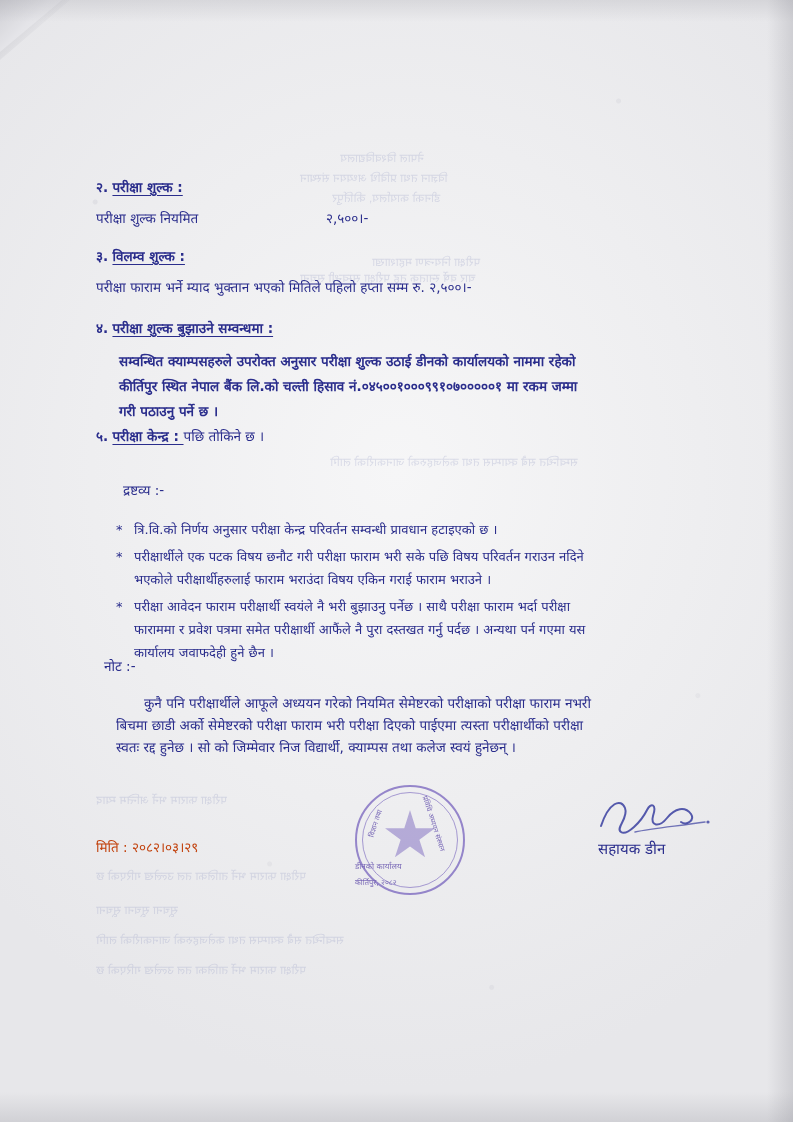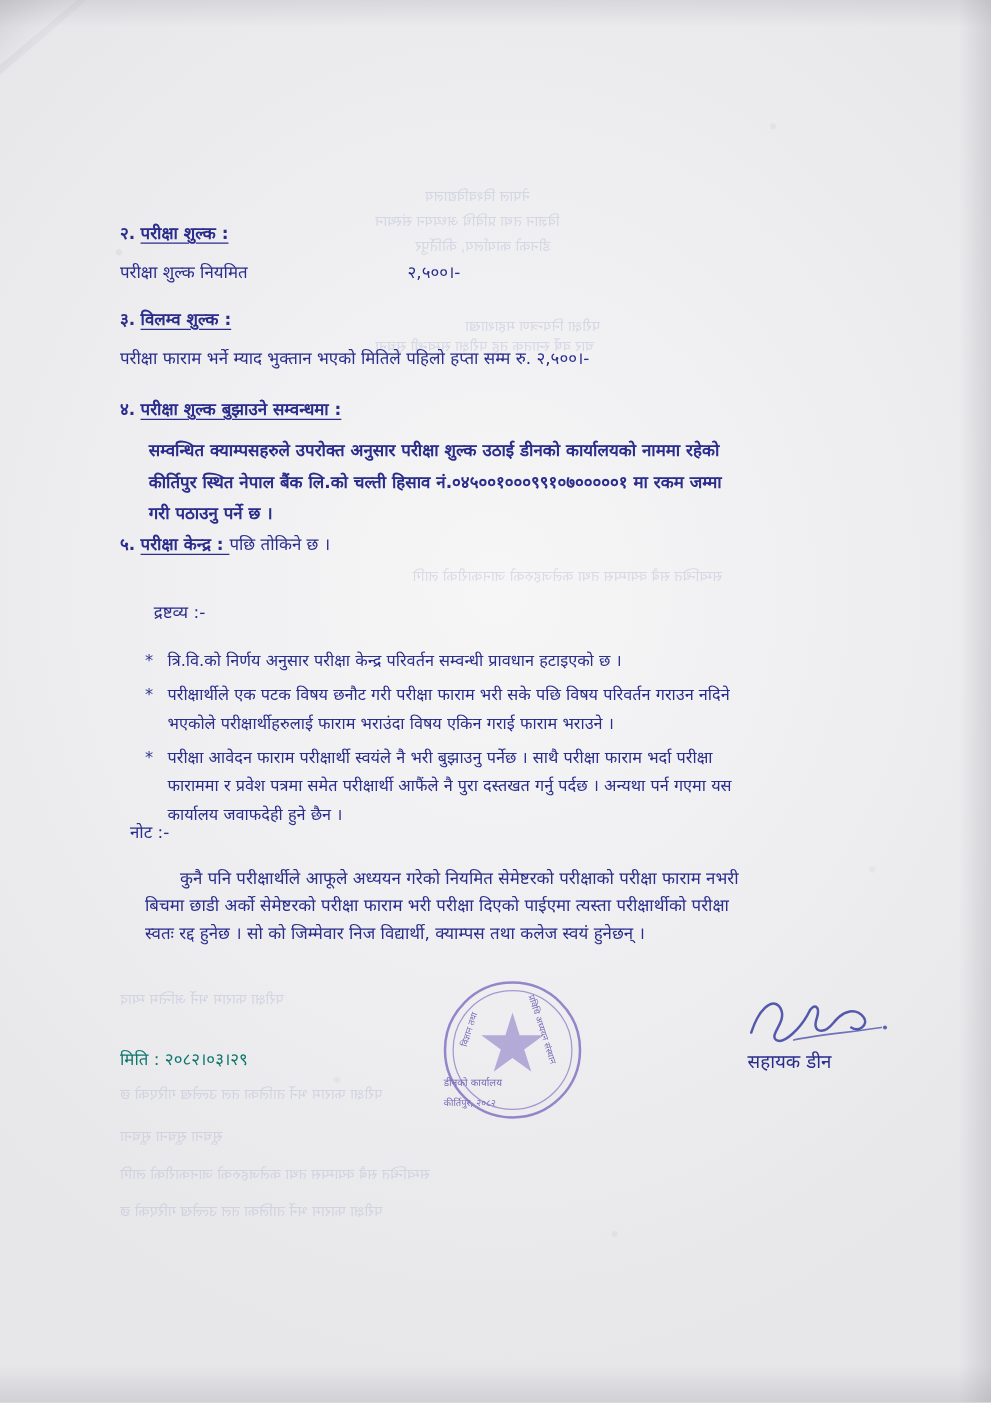--- a/index.html
+++ b/index.html
@@ -196,21 +196,21 @@
     font-size: 15px;
     color: #2a2d8c;
     white-space: pre;
   }
   .date-line {
     position: absolute;
     left: 96px;
     top: 838px;
     font-family: "DejaVu Sans", sans-serif;
     font-size: 13.5px;
-    color: #0f766e;
+    color: #c2410c;
     white-space: pre;
   }
 </style>
 </head>
 <body>
 
 <div class="page">
   <div class="paper-bg"></div>
   <div class="paper-noise"></div>
 

